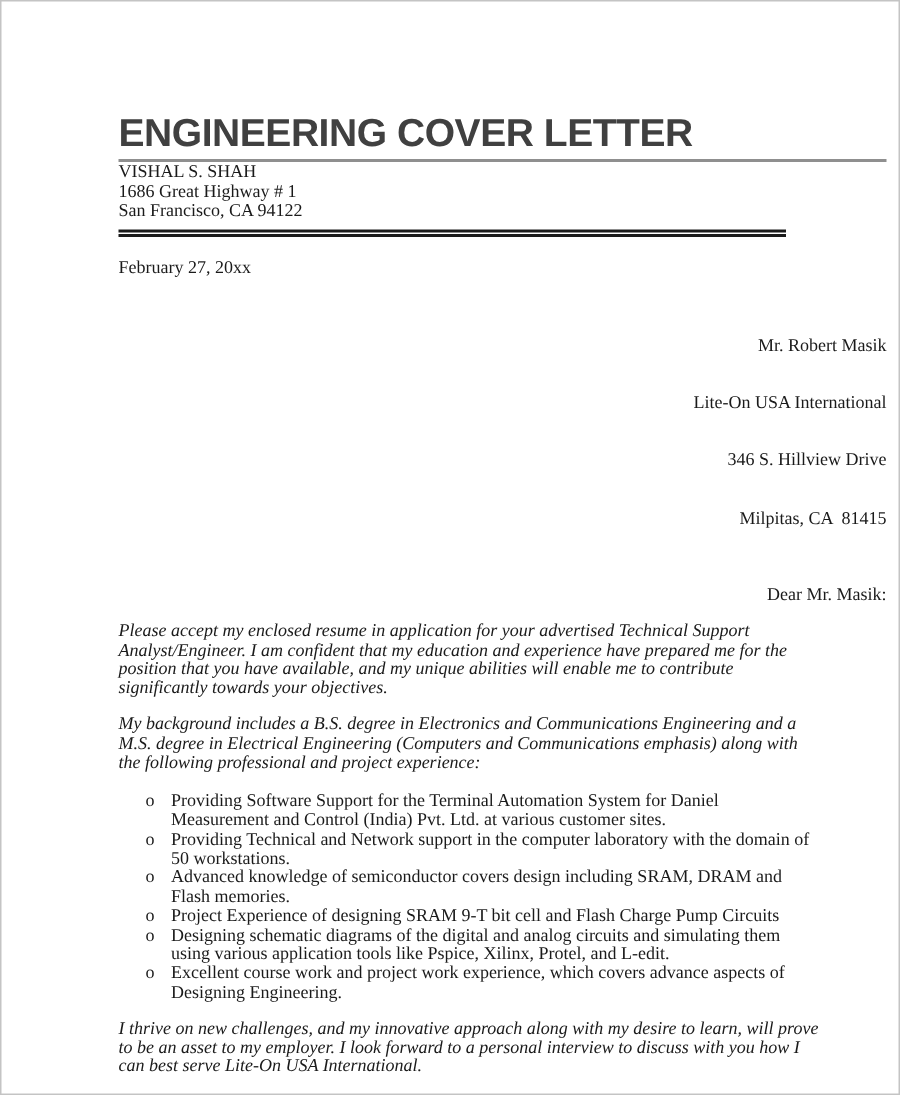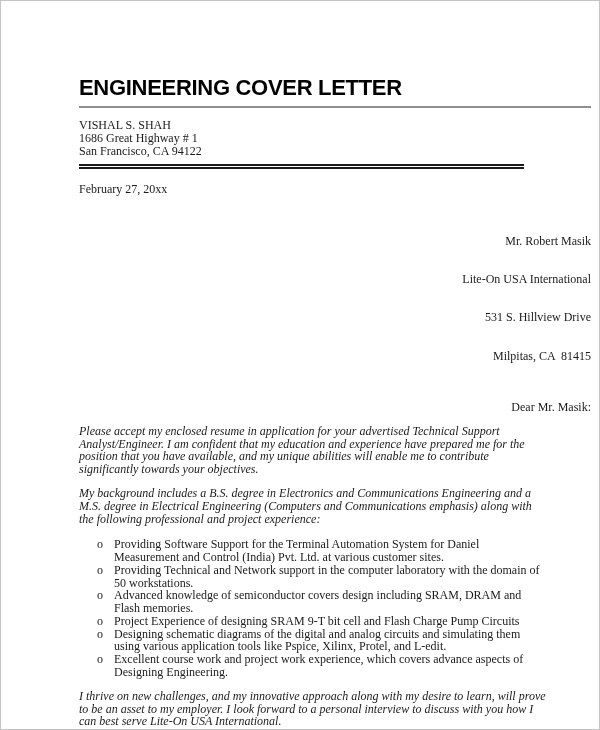--- a/index.html
+++ b/index.html
@@ -13,32 +13,32 @@
     padding: 74px 8px 0 78px;
     font-family: "Liberation Serif", serif;
     font-size: 12px;
     line-height: 12.8px;
     color: #1a1a1a;
     overflow: hidden;
   }
   .title {
     margin: 0;
     font-family: "Liberation Sans", sans-serif;
-    font-size: 22px;
+    font-size: 26px;
     line-height: 26px;
     font-weight: 600;
     letter-spacing: -0.3px;
-    color: #000000;
+    color: #404040;
   }
   .title-rule {
     margin-top: 5px;
     border-top: 2px solid #8f8f8f;
     height: 0;
   }
-  .sender { margin-top: 11px; }
+  .sender { }
   .bar {
     margin-top: 7px;
     width: 445px;
     height: 1px;
     background: #ffffff;
     border-top: 2px solid #1b1b1b;
     border-bottom: 2px solid #1b1b1b;
   }
   .date-line { margin-top: 14px; }
   .block { margin-top: 12.8px; text-align: right; }
@@ -70,21 +70,21 @@
     <div>San Francisco, CA 94122</div>
   </div>
 
   <div class="bar"></div>
 
   <div class="date-line">February 27, 20xx</div>
 
   <div class="block recipient">
     <div>Mr. Robert Masik</div>
     <div>Lite-On USA International</div>
-    <div>531 S. Hillview Drive</div>
+    <div>346 S. Hillview Drive</div>
     <div>Milpitas, CA  81415</div>
   </div>
 
   <div class="block">Dear Mr. Masik:</div>
 
   <p class="para">Please accept my enclosed resume in application for your advertised Technical Support
 Analyst/Engineer. I am confident that my education and experience have prepared me for the
 position that you have available, and my unique abilities will enable me to contribute
 significantly towards your objectives.</p>
 

